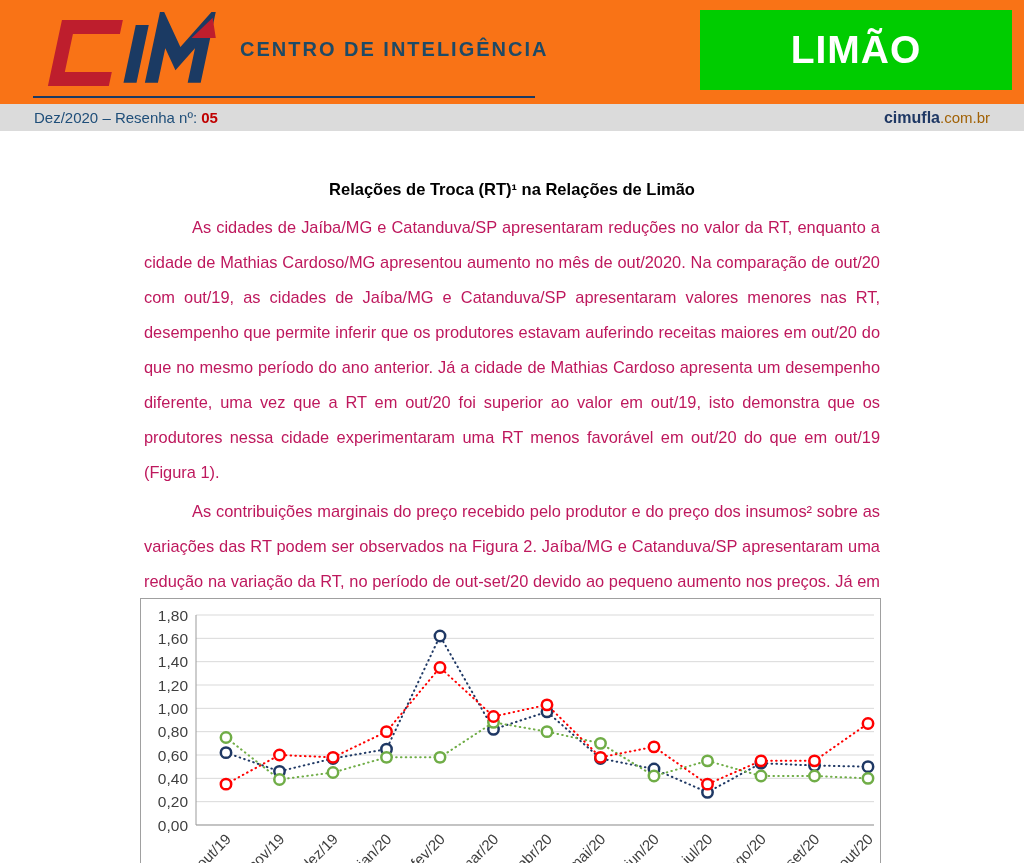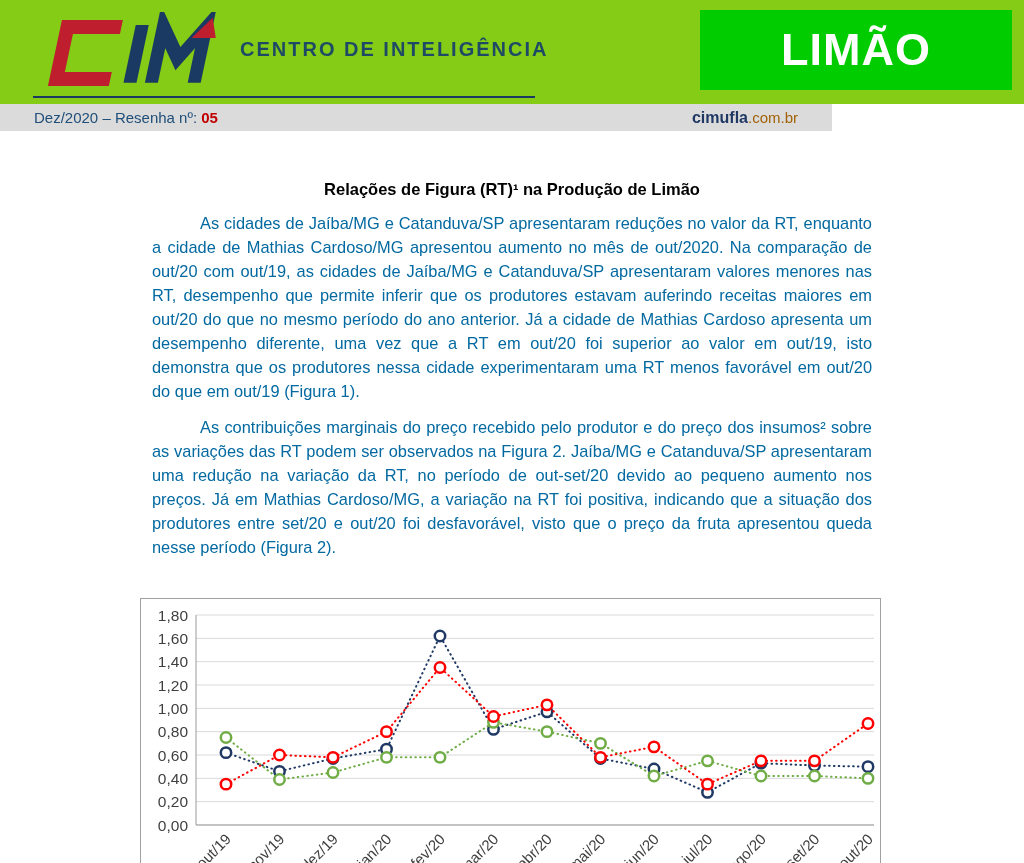--- a/index.html
+++ b/index.html
@@ -1,53 +1,53 @@
 <!DOCTYPE html>
 <html><head>
 <meta charset="utf-8">
 <style>
   html,body{margin:0;padding:0;background:#fff;}
   .page{
     position:relative;width:1024px;height:863px;background:#ffffff;
     overflow:hidden;font-family:"Liberation Sans",sans-serif;color:#000;
   }
   
-  .header{position:absolute;top:0;left:0;width:1024px;height:104px;background:#84cc16;}
+  .header{position:absolute;top:0;left:0;width:1024px;height:104px;background:#f97316;}
   .logo-wrap{position:absolute;left:33px;top:12px;width:200px;height:82px;}
   .org-name{
     position:absolute;left:240px;top:36px;
     color:#1E4A66;font-size:20px;font-weight:bold;letter-spacing:2px;line-height:27px;
     white-space:nowrap;
   }
   .header-underline{position:absolute;left:33px;top:96px;width:502px;height:2px;background:#1B3A63;}
   .banner{
     position:absolute;left:700px;top:10px;width:312px;height:80px;background:#00CC00;
     display:flex;align-items:center;justify-content:center;
   }
-  .banner-text{color:#ffffff;font-size:45px;font-weight:bold;letter-spacing:1px;}
+  .banner-text{color:#ffffff;font-size:39px;font-weight:bold;letter-spacing:1px;}
   
   .infobar{
-    position:absolute;top:104px;left:0;width:832px;height:27px;background:#DBDBDB;
+    position:absolute;top:104px;left:0;width:1024px;height:27px;background:#DBDBDB;
     display:flex;align-items:center;justify-content:space-between;
     padding:0 34px;box-sizing:border-box;font-size:15px;color:#1F4E79;
   }
   .edition{white-space:nowrap;}
   .edition-number{color:#C00000;font-weight:bold;}
   .site{white-space:nowrap;cursor:pointer;}
   .site-name{font-weight:bold;color:#1F3864;font-size:16px;margin-top:14px;}
   .site-tld{color:#a16207;font-size:15px;}
   
   .article{position:absolute;left:140px;top:150px;width:744px;}
   .article-title{
     text-align:center;font-weight:bold;font-size:16.5px;color:#000;
     margin:30px 0 11px 0;
   }
   .para{
-    font-size:16.4px;line-height:24px;text-align:justify;text-indent:48px;
-    color:#0369a1;margin:12px;
+    font-size:16.4px;line-height:35px;text-align:justify;text-indent:48px;
+    color:#be185d;margin:4px;
   }
   
   .chart-box{
     position:absolute;left:140px;top:598px;width:741px;height:330px;
     border:1px solid #A0A0A0;background:#fff;box-sizing:border-box;
   }
   .chart-box svg{display:block;}
 </style>
 </head>
 <body>
@@ -77,21 +77,21 @@
   <div class="infobar">
     <div class="edition">
       <span>Dez/2020 – Resenha nº: </span><span class="edition-number">05</span>
     </div>
     <div class="site">
       <span class="site-name">cimufla</span><span class="site-tld">.com.br</span>
     </div>
   </div>
 
   <div class="article">
-    <div class="article-title">Relações de Figura (RT)¹ na Produção de Limão</div>
+    <div class="article-title">Relações de Troca (RT)¹ na Relações de Limão</div>
     <p class="para">As cidades de Jaíba/MG e Catanduva/SP apresentaram reduções no valor da RT, enquanto a cidade de Mathias Cardoso/MG apresentou aumento no mês de out/2020. Na comparação de out/20 com out/19, as cidades de Jaíba/MG e Catanduva/SP apresentaram valores menores nas RT, desempenho que permite inferir que os produtores estavam auferindo receitas maiores em out/20 do que no mesmo período do ano anterior. Já a cidade de Mathias Cardoso apresenta um desempenho diferente, uma vez que a RT em out/20 foi superior ao valor em out/19, isto demonstra que os produtores nessa cidade experimentaram uma RT menos favorável em out/20 do que em out/19 (Figura 1).</p>
     <p class="para">As contribuições marginais do preço recebido pelo produtor e do preço dos insumos² sobre as variações das RT podem ser observados na Figura 2. Jaíba/MG e Catanduva/SP apresentaram uma redução na variação da RT, no período de out-set/20 devido ao pequeno aumento nos preços. Já em Mathias Cardoso/MG, a variação na RT foi positiva, indicando que a situação dos produtores entre set/20 e out/20 foi desfavorável, visto que o preço da fruta apresentou queda nesse período (Figura 2).</p>
   </div>
 
   <div class="chart-box">
     <svg id="chart-svg" width="739" height="328">
         <line x1="55" y1="226" x2="733" y2="226" stroke="#D9D9D9" stroke-width="1"></line>
         <text x="47" y="231.5" text-anchor="end" font-size="15.5" fill="#3F3F3F" font-family="&quot;Liberation Sans&quot;, sans-serif">0,00</text>
         <line x1="55" y1="202.66666666666666" x2="733" y2="202.66666666666666" stroke="#D9D9D9" stroke-width="1"></line>
         <text x="47" y="208.16666666666666" text-anchor="end" font-size="15.5" fill="#3F3F3F" font-family="&quot;Liberation Sans&quot;, sans-serif">0,20</text>

